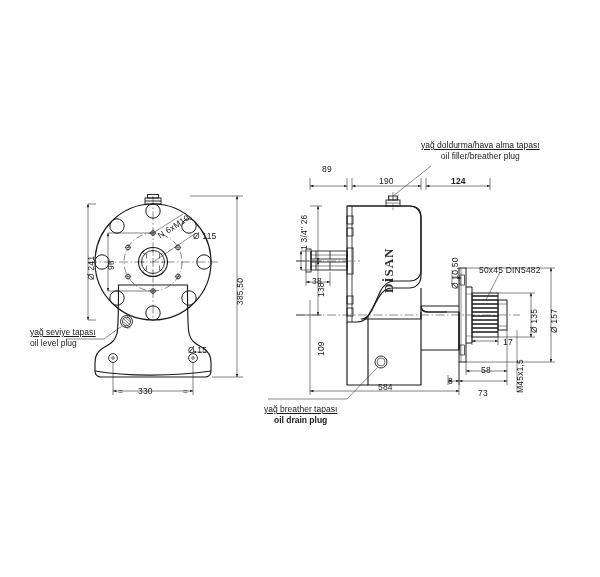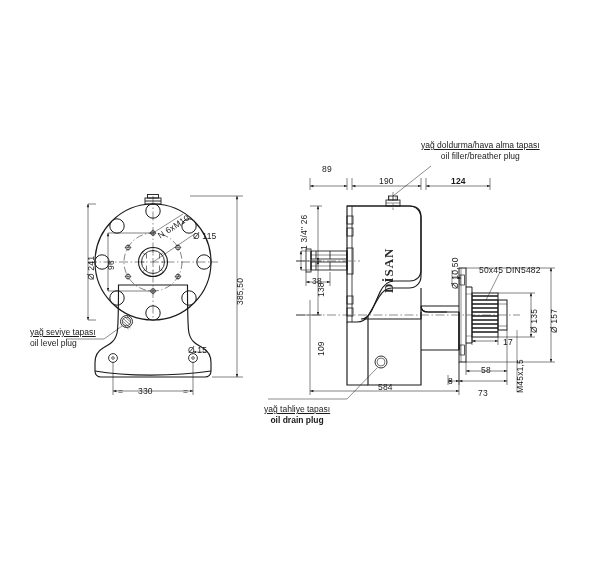--- a/index.html
+++ b/index.html
@@ -328,21 +328,21 @@
   <div class="tr">yağ doldurma/hava alma tapası</div>
   <div>oil filler/breather plug</div>
 </div>
 
 <div class="callout" style="left:30px;top:327px;text-align:left;">
   <div class="tr">yağ seviye tapası</div>
   <div style="text-align:left;">oil level plug</div>
 </div>
 
 <div class="callout" style="left:264px;top:404px;text-align:left;">
-  <div class="tr">yağ tahliye tapası</div>
+  <div class="tr">yağ breather tapası</div>
   <div style="text-align:center;font-weight:bold;">oil drain plug</div>
 </div>
 
 <div class="lbl rot" style="left:86px;top:280px;">Ø 241</div>
 <div class="lbl rot" style="left:106px;top:270px;">96</div>
 <div class="lbl rot" style="left:235px;top:305px;">385,50</div>
 <div class="lbl" style="left:138px;top:386px;">330</div>
 <div class="lbl" style="left:118px;top:386px;">=</div>
 <div class="lbl" style="left:183px;top:386px;">=</div>
 <div class="lbl" style="left:188px;top:345px;">Ø 15</div>

